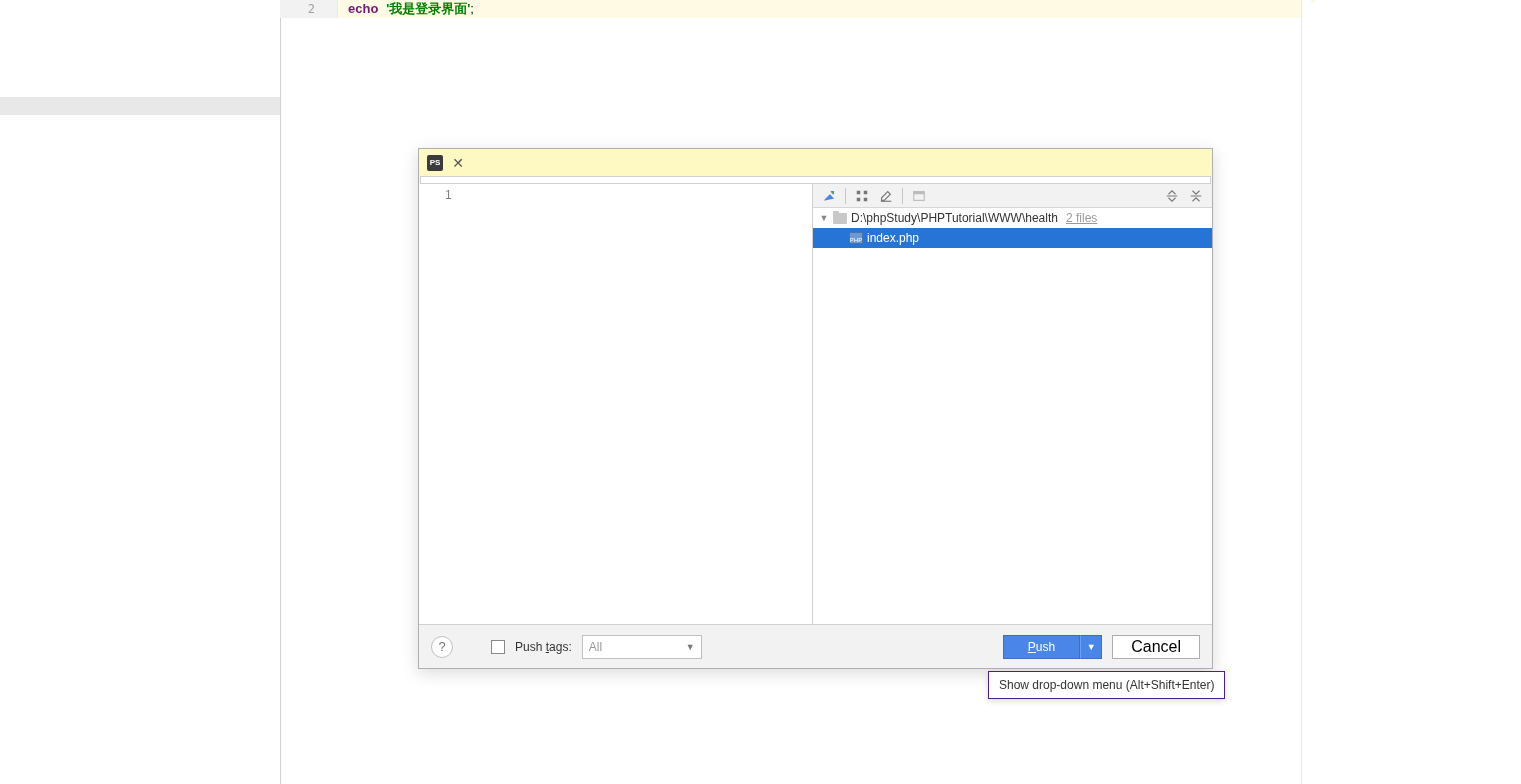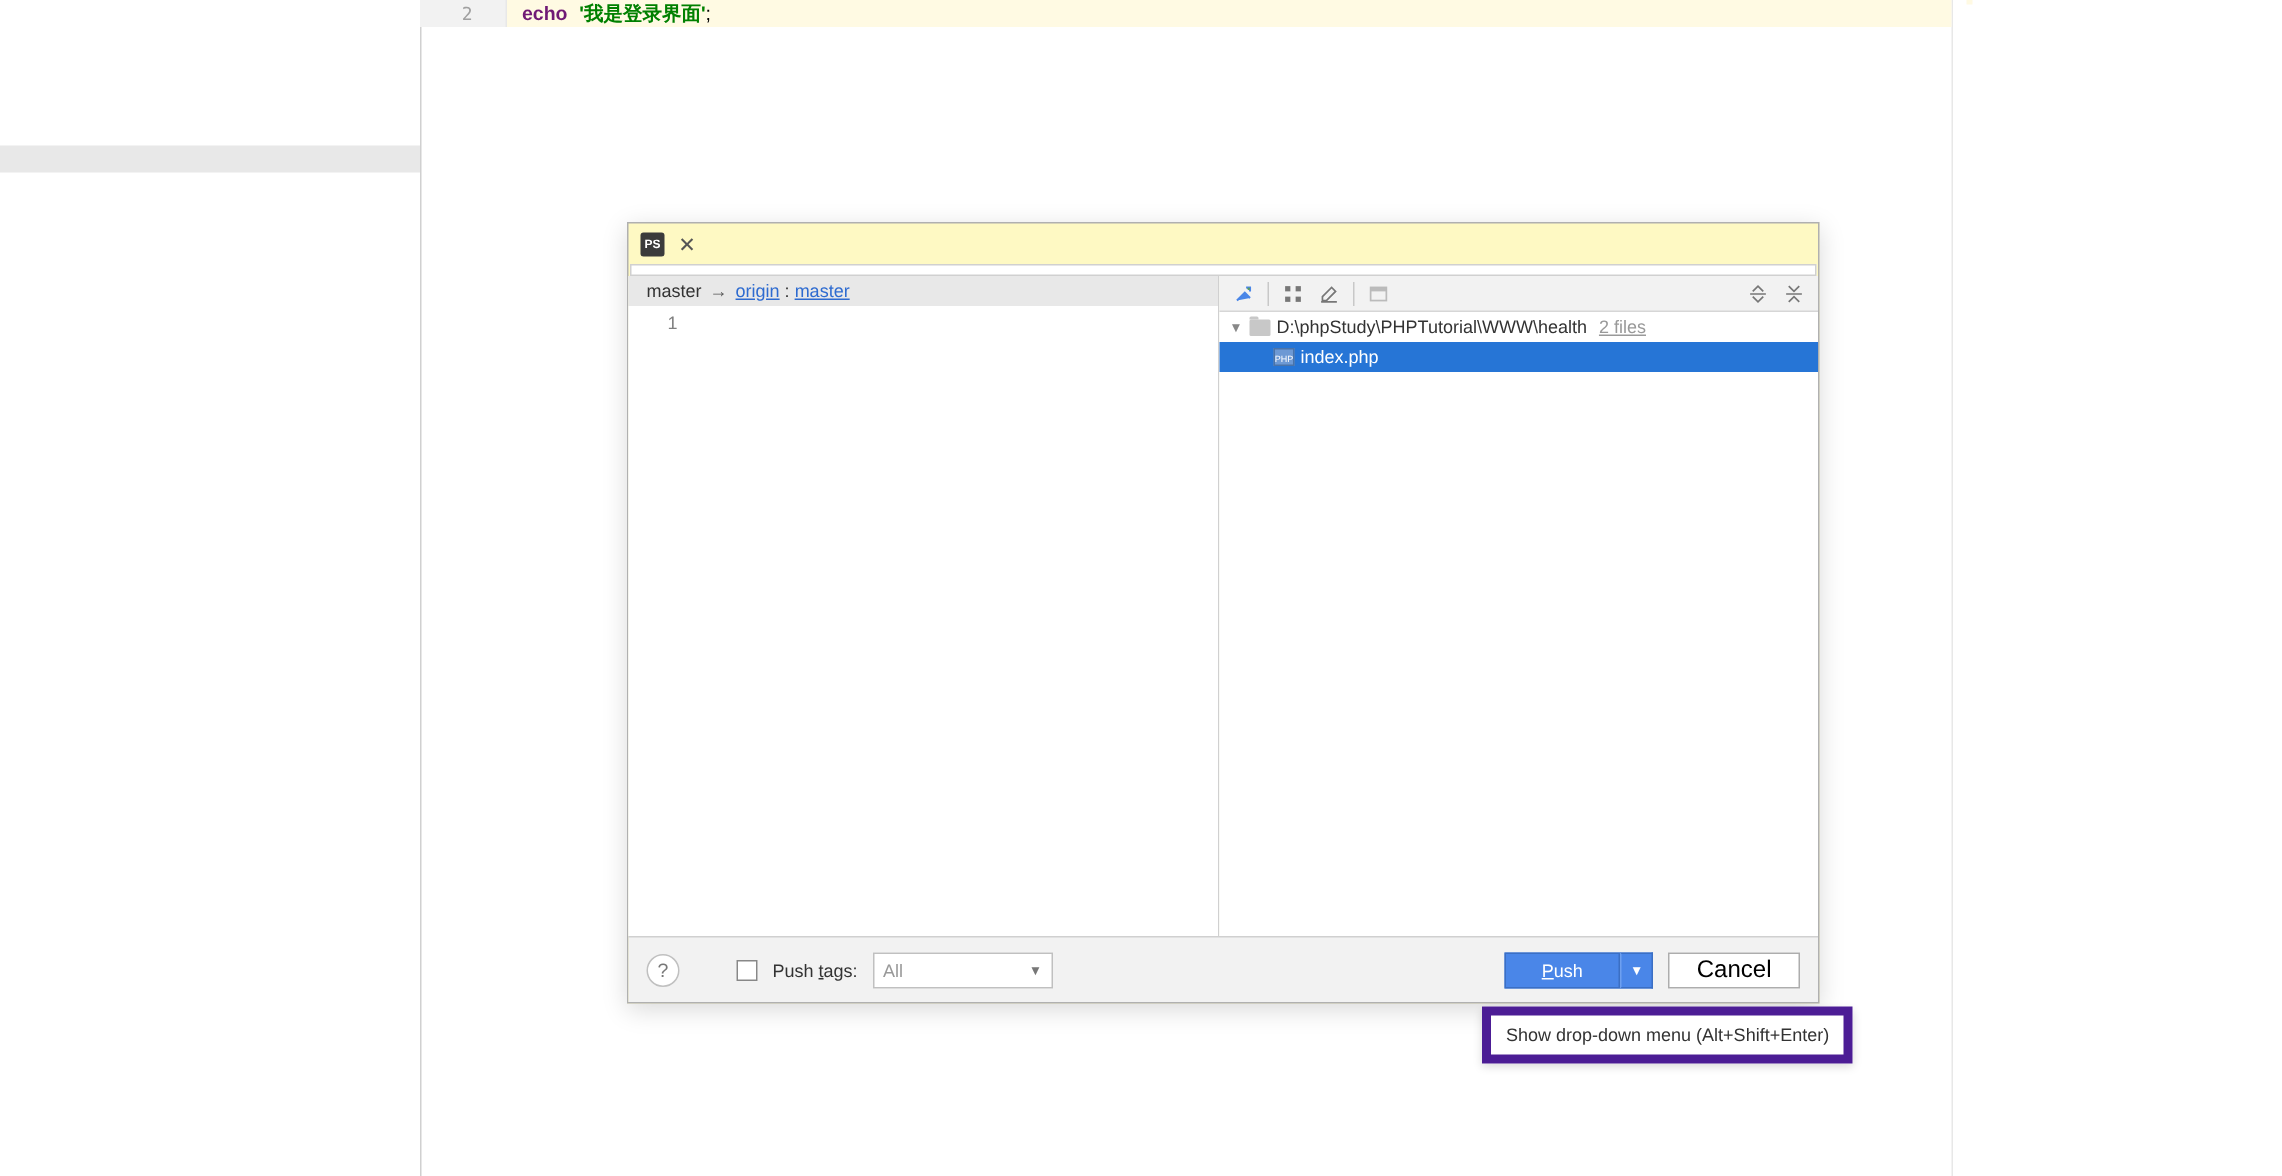--- a/index.html
+++ b/index.html
@@ -62,21 +62,21 @@
   .combo { border: 1px solid #c0c0c0; background: #fff; height: 24px; width: 120px; font-size: 12px; color: #999; padding: 0 6px; display: flex; align-items: center; justify-content: space-between; cursor: pointer; }
   .combo .caret { color: #777; font-size: 9px; }
   .spacer { flex: 1; }
   .btn { height: 24px; border: 1px solid #adadad; background: #fff; font-size: 16px; padding: 0 18px; cursor: pointer; display: flex; align-items: center; }
   .btn-primary-wrap { display: flex; }
   .btn-primary { background: #4a86e8; color: #fff; border: 1px solid #3b6fc4; height: 24px; padding: 0 24px; font-size: 12px; display: flex; align-items: center; cursor: pointer; }
   .btn-primary .ul { text-decoration: underline; }
   .btn-primary-drop { background: #4a86e8; border: 1px solid #3b6fc4; border-left: 1px solid #6ea0f0; width: 22px; height: 24px; display: flex; align-items: center; justify-content: center; color: #fff; font-size: 9px; cursor: pointer; }
 
   .tooltip {
-    position: absolute; left: 988px; top: 671px; background: #ffffff; border: 6px solid #4c1d95;
+    position: absolute; left: 988px; top: 671px; background: #ffffff; border: 1px solid #4c1d95;
     padding: 6px 10px; font-size: 12px; color: #333; box-shadow: 0 2px 6px rgba(0,0,0,0.15);
   }
 </style>
 </head>
 <body>
 
 <div class="sidebar-strip"></div>
 
 <div class="editor-bg"></div>
 <div class="editor-right-margin"></div>
@@ -90,25 +90,20 @@
 
 <div class="dialog">
   <div class="titlebar">
     <div class="app-icon">PS</div>
     <div class="close-x">✕</div>
   </div>
   <div class="search-strip"></div>
 
   <div class="split">
     <div class="left-pane">
-      <div class="branch-row">
-        <span>master</span>
-        <span class="arrow">→</span>
-        <span class="link">origin</span><span> : </span><span class="link">master</span>
-      </div>
       <div class="commits">
         <span>1</span>
       </div>
     </div>
 
     <div class="right-pane">
       <div class="toolbar">
         <div class="tb-btn" style="color:#4a86e8;">
           <svg viewBox="0 0 16 16">
               <path fill="currentColor" d="M3 13 L9 7 L13 11 M10 3 L13 3 L13 6" stroke="currentColor" stroke-width="1.5"></path>

